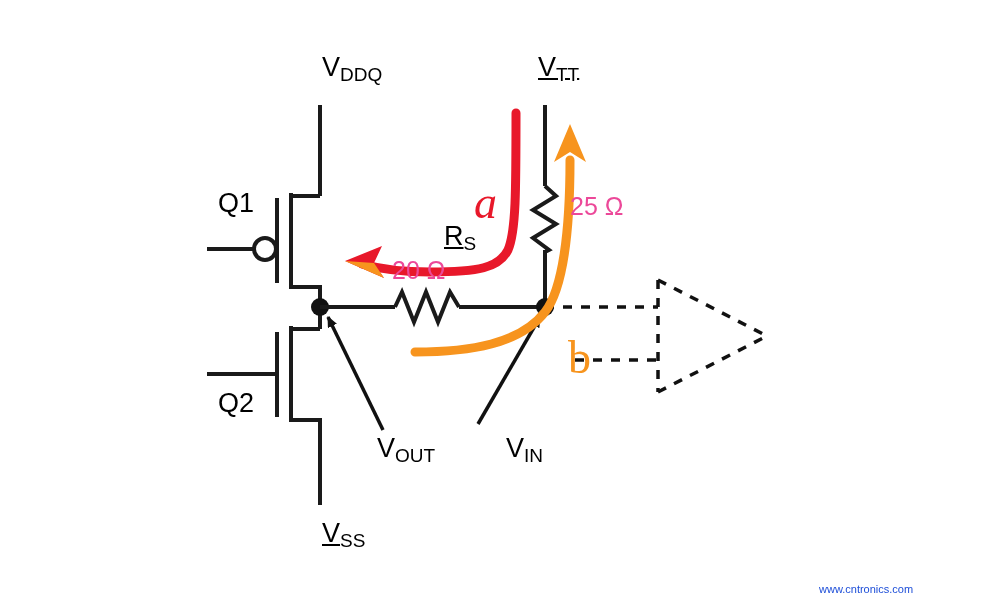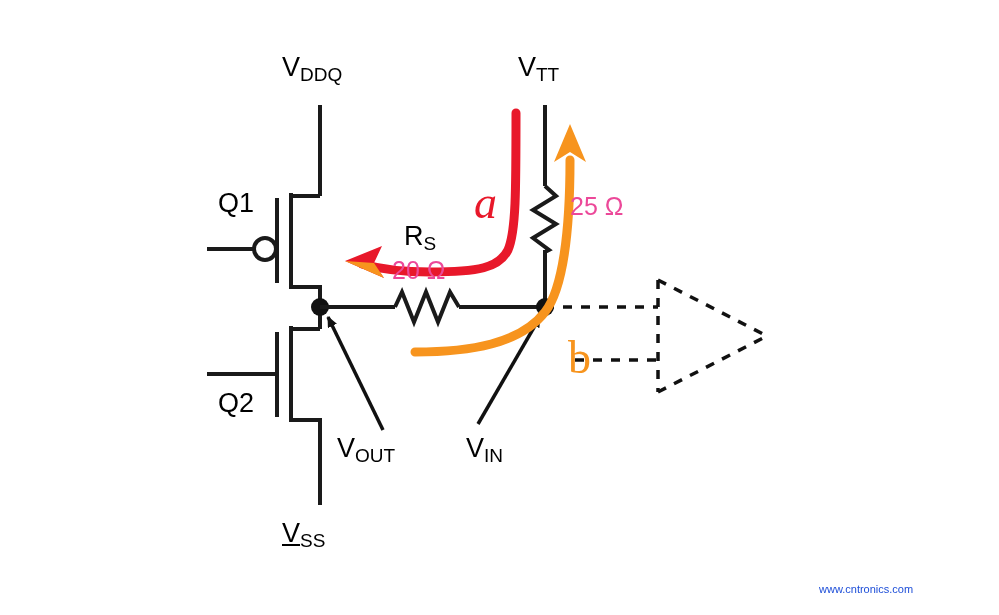--- a/index.html
+++ b/index.html
@@ -31,20 +31,21 @@
     font-family: "Liberation Sans", sans-serif;
     white-space: nowrap;
     line-height: 1.12;
   }
   .lbl-big { font-size: 27px; }
   .vlabel {
     position: absolute;
     font-size: 27px;
     color: #000000;
     white-space: nowrap;
+    margin-left: 40px;
   }
   .vlabel sub {
     font-size: 19px;
     vertical-align: baseline;
     position: relative;
     top: 5px;
     left: 0px;
   }
   .blocktext {
     position: absolute;
@@ -180,34 +181,34 @@
                C563,289 570,230 570,160" fill="none" stroke="#f7941e" stroke-width="9" stroke-linecap="round"></path>
       <path d="M570,124 L586,162 L570,152 L554,162 Z" fill="#f7941e"></path>
     </g>
 
   </svg>
 
   <div class="vlabel" style="left:282px; top:52px;">
     <span>V</span><sub>DDQ</sub>
   </div>
 
-  <div class="vlabel" style="left:518px; top:52px;">
+  <div class="vlabel" style="left:498px; top:52px;text-decoration:underline;">
     <span>V</span><sub>TT</sub>
   </div>
 
   <div class="vlabel" style="left:282px; top:518px;text-decoration:underline;">
     <span>V</span><sub>SS</sub>
   </div>
 
   <div class="lbl lbl-big" style="left:218px; top:188px;">Q1</div>
 
   <div class="lbl lbl-big" style="left:218px; top:388px;">Q2</div>
 
 
-  <div class="vlabel" style="left:404px; top:221px;">
+  <div class="vlabel" style="left:404px; top:221px;text-decoration:underline;">
     <span>R</span><sub>S</sub>
   </div>
 
   <div class="ohm-label" style="left:392px; top:256px;">20 Ω</div>
 
   <div class="ohm-label" style="left:570px; top:192px;">25 Ω</div>
 
   <div class="vlabel" style="left:337px; top:433px;">
     <span>V</span><sub>OUT</sub>
   </div>

